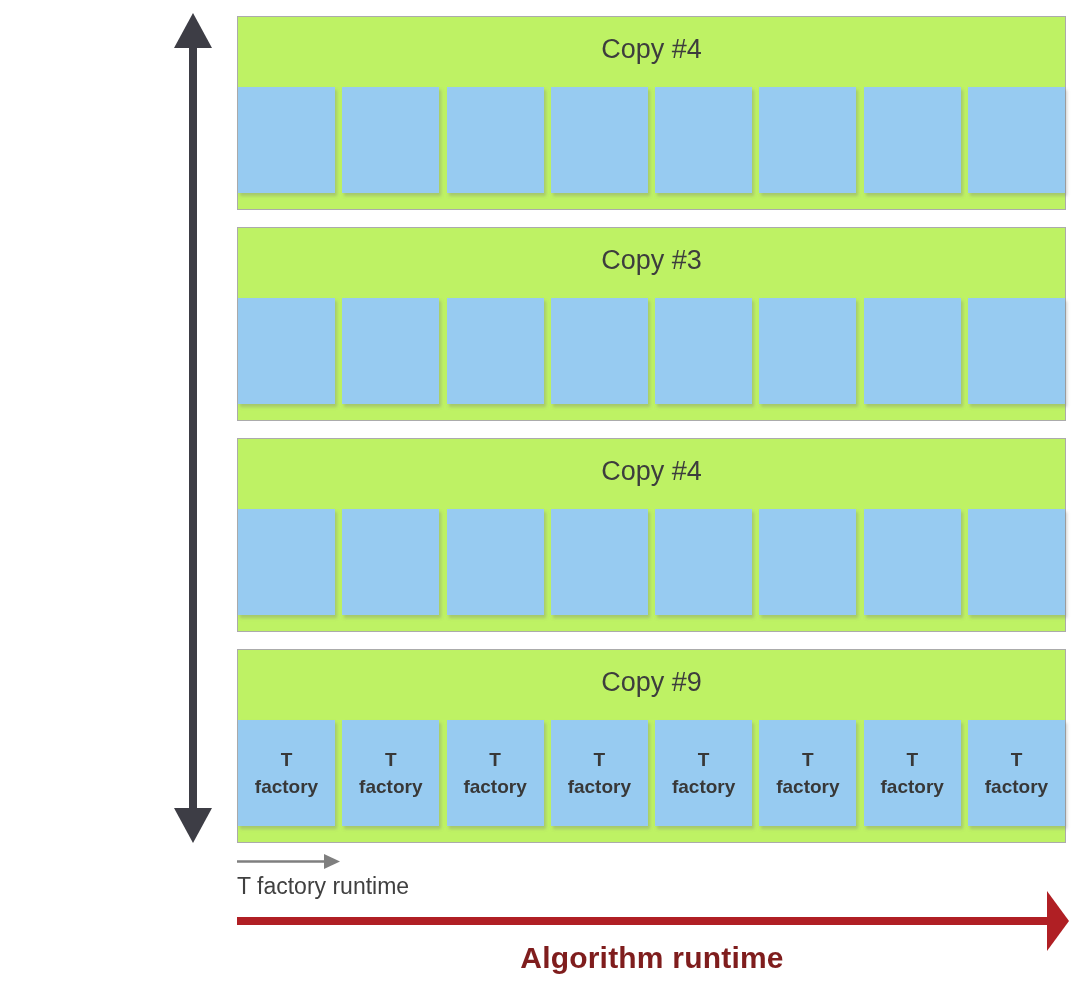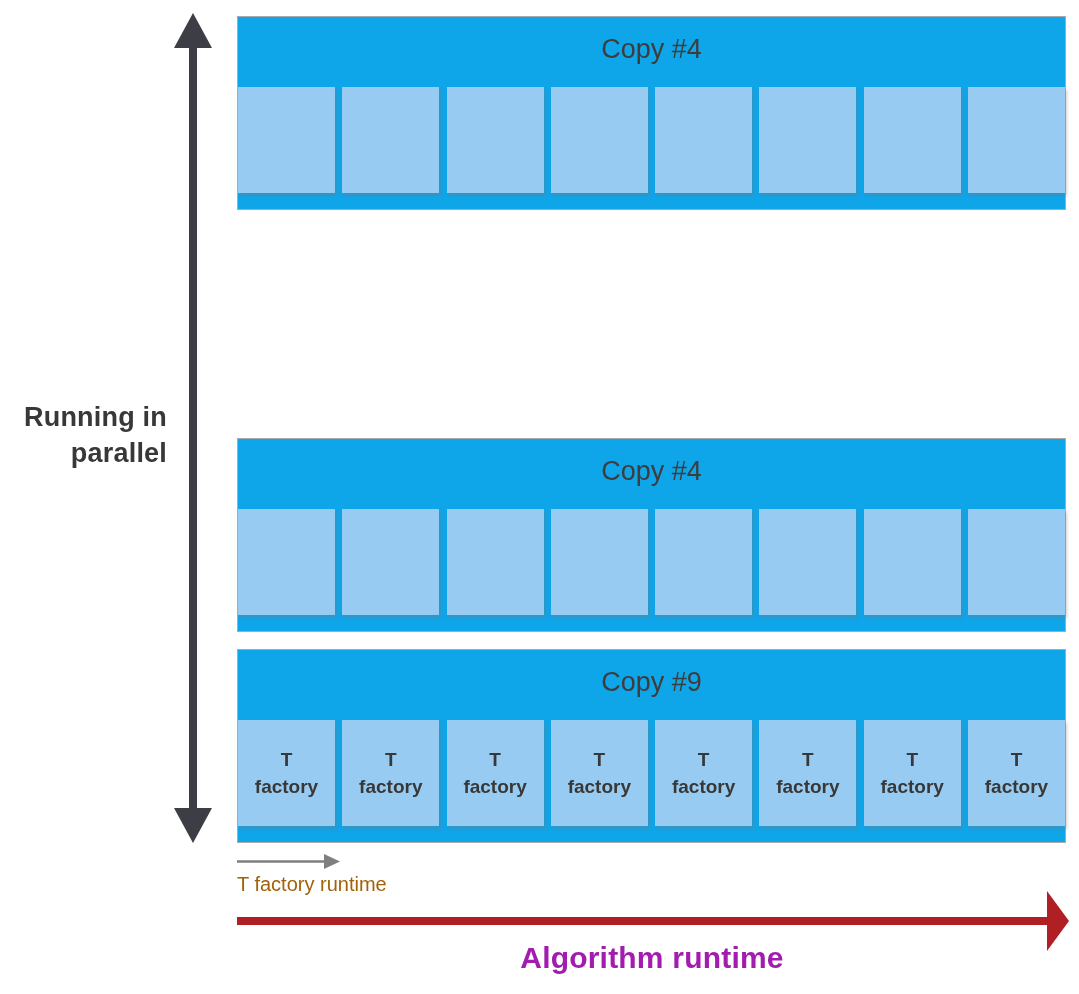--- a/index.html
+++ b/index.html
@@ -38,21 +38,21 @@
   }
 
   
   .copy-box {
     position: absolute;
     left: 237px;
     width: 829px;
     height: 194px;
     box-sizing: border-box;
     border: 1px solid #ababab;
-    background: #0ea5e9;
+    background: #bef264;
   }
   .copy-box.b4 { top: 16px; }
   .copy-box.b3 { top: 227px; }
   .copy-box.b2 { top: 438px; }
   .copy-box.b1 { top: 649px; }
 
   .copy-label {
     padding-top: 16px;
     text-align: center;
     font-size: 27px;
@@ -89,70 +89,82 @@
   
   .tf-arrow {
     position: absolute;
     left: 237px;
     top: 852px;
   }
   .tf-runtime-label {
     position: absolute;
     left: 237px;
     top: 873px;
-    font-size: 20px;
+    font-size: 23px;
     font-weight: 400;
-    color: #a16207;
+    color: #404040;
   }
 
   
   .alg-arrow {
     position: absolute;
     left: 237px;
     top: 889px;
   }
   .alg-runtime-label {
     position: absolute;
     left: 237px;
     top: 941px;
     width: 830px;
     text-align: center;
     font-size: 30px;
     font-weight: 700;
-    color: #a21caf;
+    color: #7f1d1d;
     letter-spacing: 0.2px;
   }
 </style>
 </head>
 <body>
 
 <div class="canvas">
 
   <svg class="v-arrow" width="42" height="836" viewBox="0 0 42 836">
     <polygon points="21,3 2,38 40,38" fill="#3d3d45"></polygon>
     <rect x="17" y="36" width="8" height="764" fill="#3d3d45"></rect>
     <polygon points="21,833 2,798 40,798" fill="#3d3d45"></polygon>
   </svg>
 
-  <div class="parallel-label">Running in parallel</div>
 
   <div class="copy-box b4">
     <div class="copy-label">Copy #4</div>
     <div class="cells">
       <div class="cell"></div>
       <div class="cell"></div>
       <div class="cell"></div>
       <div class="cell"></div>
       <div class="cell"></div>
       <div class="cell"></div>
       <div class="cell"></div>
       <div class="cell"></div>
     </div>
   </div>
 
+  <div class="copy-box b3">
+    <div class="copy-label">Copy #3</div>
+    <div class="cells">
+      <div class="cell"></div>
+      <div class="cell"></div>
+      <div class="cell"></div>
+      <div class="cell"></div>
+      <div class="cell"></div>
+      <div class="cell"></div>
+      <div class="cell"></div>
+      <div class="cell"></div>
+    </div>
+  </div>
 
   <div class="copy-box b2">
     <div class="copy-label">Copy #4</div>
     <div class="cells">
       <div class="cell"></div>
       <div class="cell"></div>
       <div class="cell"></div>
       <div class="cell"></div>
       <div class="cell"></div>
       <div class="cell"></div>

